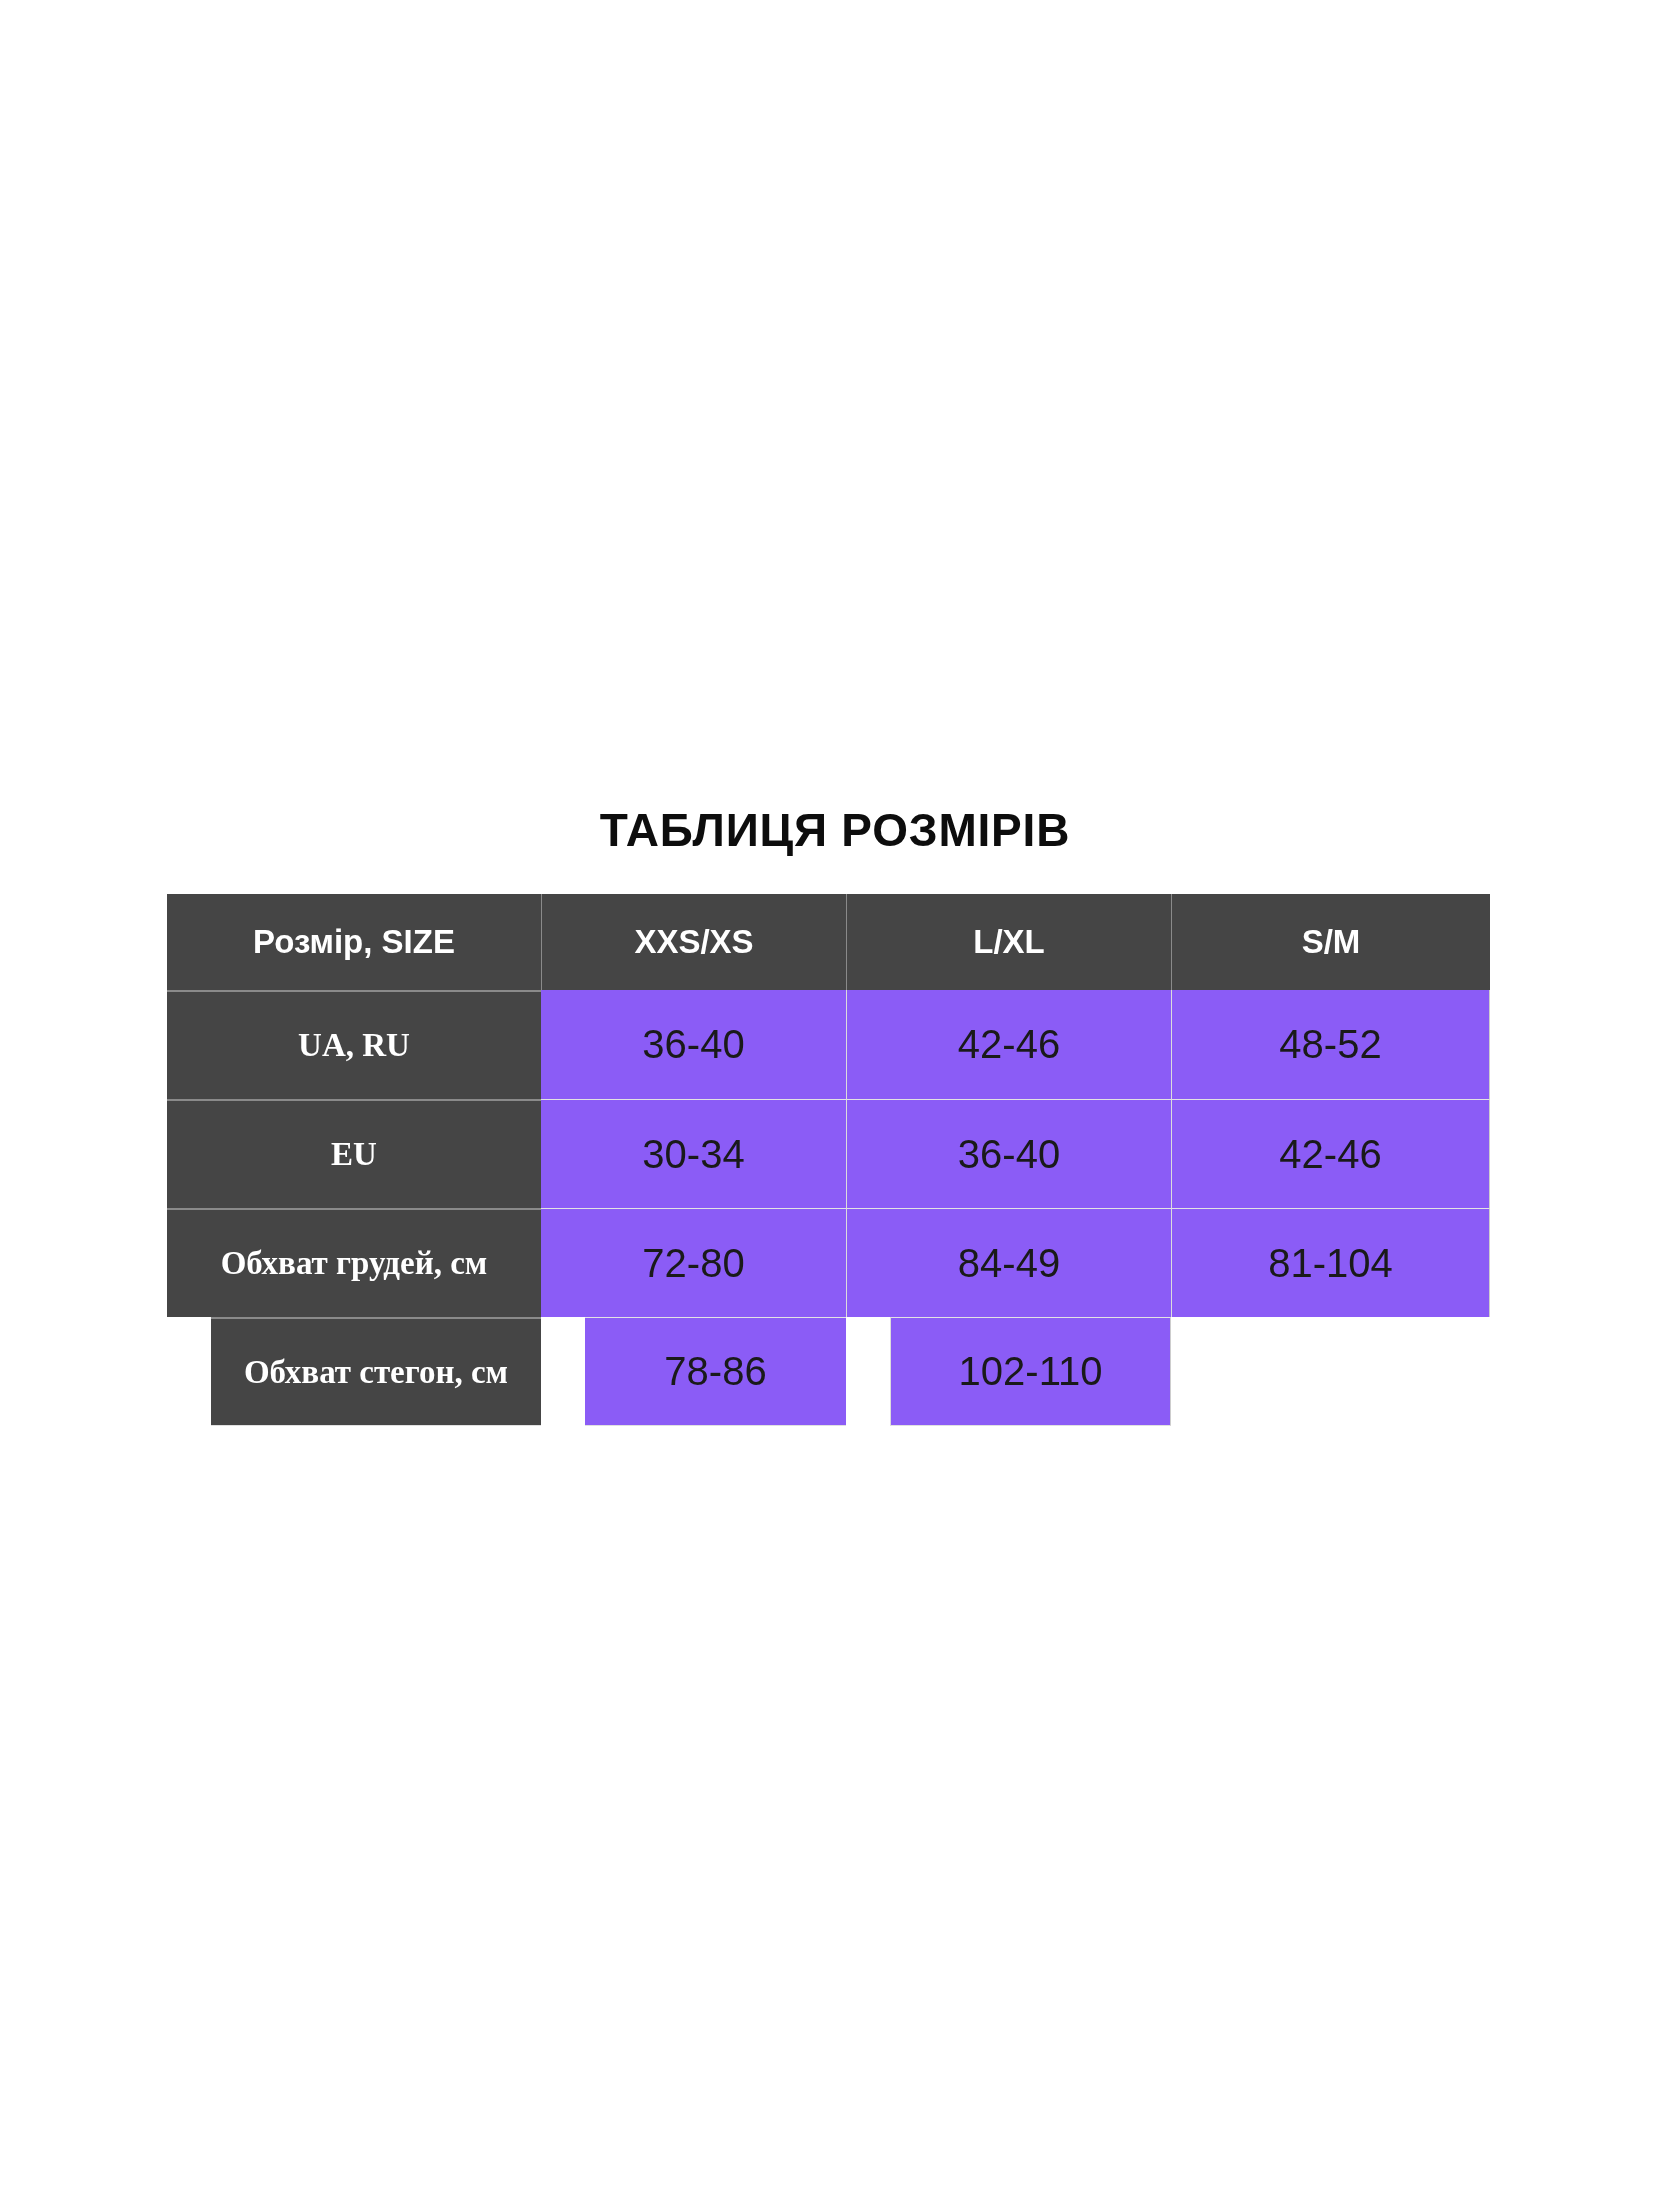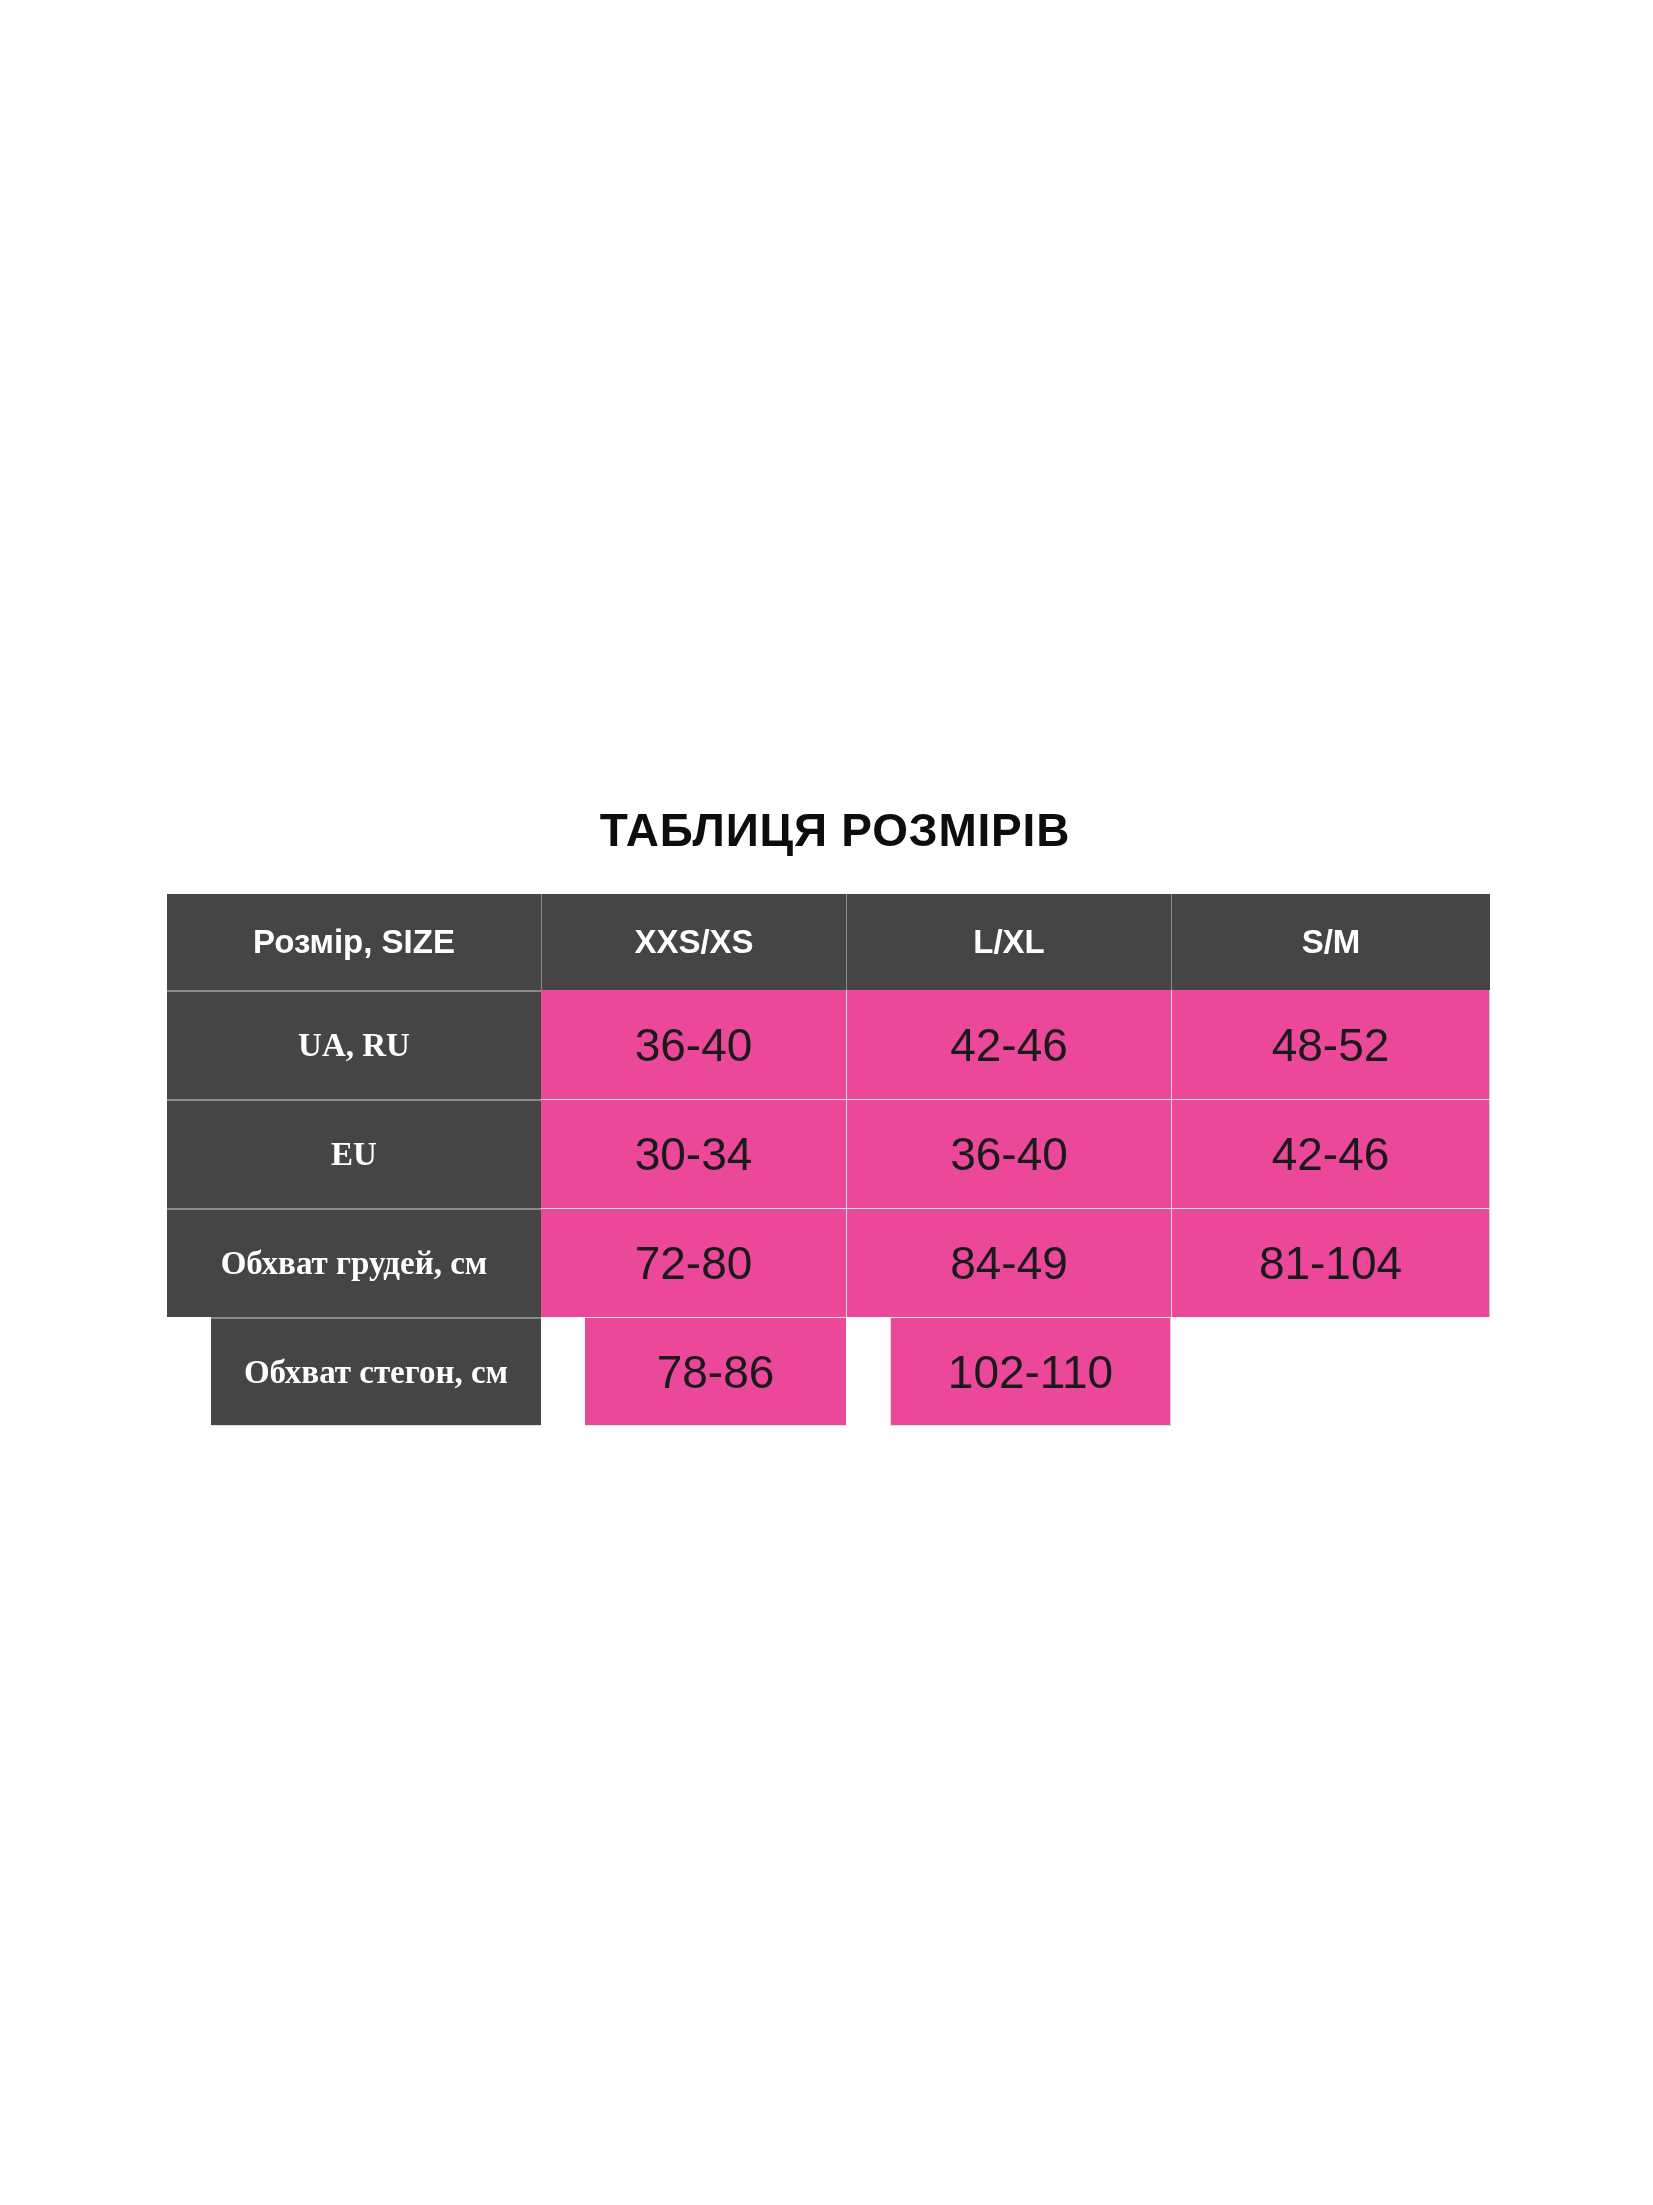--- a/index.html
+++ b/index.html
@@ -44,24 +44,24 @@
     text-align: center;
     overflow: hidden;
   }
   .dark {
     background: #454545;
     color: #ffffff;
     font-weight: 700;
     font-size: 33px;
   }
   .data {
-    background: #ec4899;
+    background: #8b5cf6;
     color: #1a1a1a;
     font-weight: 400;
-    font-size: 46px;
+    font-size: 40px;
   }
   
   .sep-l { border-left: 1.6px solid #8a8a8a; }
   .sep-t { border-top: 2.5px solid #8a8a8a; font-family: Liberation Serif, serif; }
   
   .line-t { border-top: 1.6px solid #e3e3e3; }
   .line-l { border-left: 1.6px solid #dcdcdc; }
   .line-r { border-right: 1.6px solid #cdcdcd; }
   .line-b { border-bottom: 1.6px solid #e0e0e0; margin-left: 44px; }
 </style>

